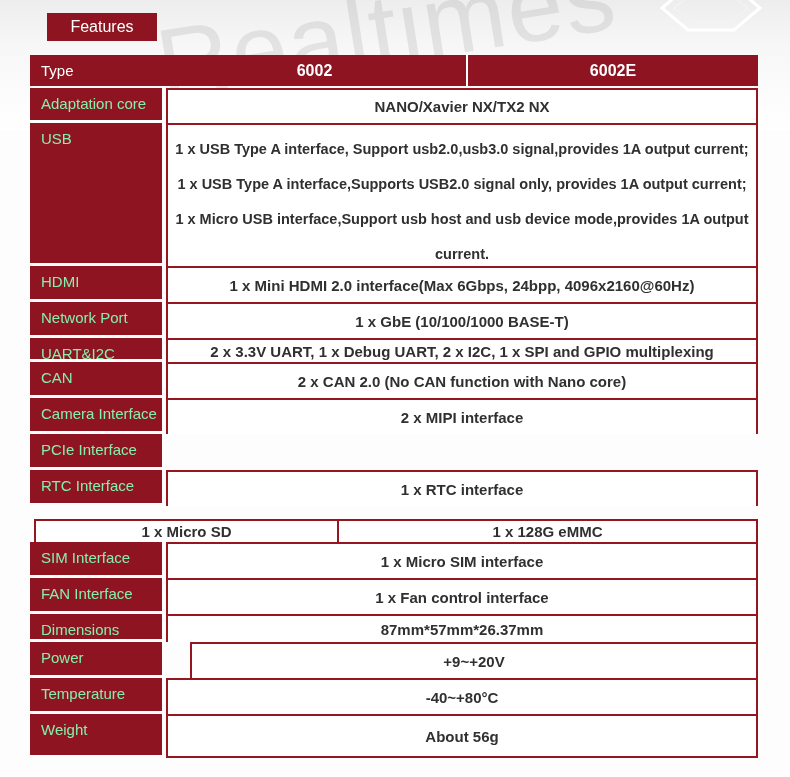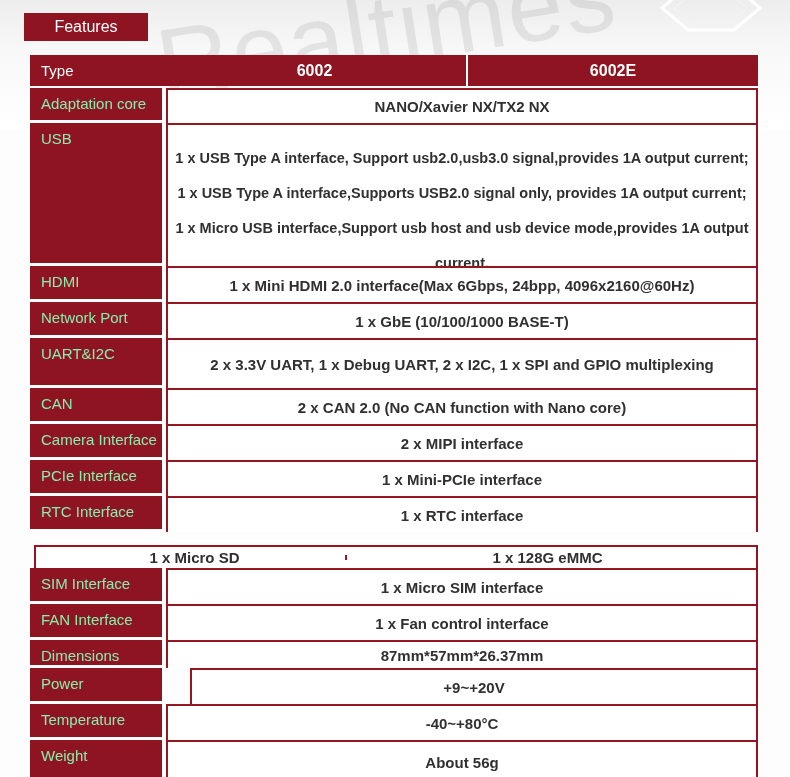--- a/index.html
+++ b/index.html
@@ -27,22 +27,22 @@
     font-weight:400;
     letter-spacing:2px;
     line-height:1.05;
   }
   .wm-top   { left:150px; top:14px;  font-size:100px; transform:rotate(-9deg);  transform-origin:0 0; opacity:.32; }
   .wm-mid   { left:165px; top:300px; font-size:112px; transform:rotate(-12deg); transform-origin:0 0; opacity:.38; }
   .wm-bot   { left:230px; top:658px; font-size:112px; transform:rotate(-16deg); transform-origin:0 0; opacity:.38; }
   .hex-logo { position:absolute; left:660px; top:-16px; pointer-events:none; }
 
   .features-badge {
-    position:absolute; left:24px; top:13px;
-    width:124px; height:28px;
+    position:absolute; left:47px; top:13px;
+    width:110px; height:28px;
     background:var(--red,#8d1420);
     color:#ffffff;
     font-size:16px;
     display:flex; align-items:center; justify-content:center;
   }
 
   .spec-table { position:absolute; left:30px; top:55px; width:728px; }
 
   .thead {
     display:flex; height:31px;
@@ -70,23 +70,23 @@
     margin-left:4px;
     background:#ffffff;
     border:2px solid var(--red-border,#96161f);
     border-bottom:none;
     color:var(--text,#303030);
     font-size:15px;
     font-weight:bold;
   }
   .trow:last-child .tval { border-bottom:2px solid var(--red-border,#96161f); }
   .tval.center { display:flex; align-items:center; justify-content:center; text-align:center; padding:0 6px; }
-  .tval.multiline { padding-top:16px; }
+  .tval.multiline { padding-top:7px; }
   .tval.multiline p { line-height:35px; text-align:center; font-size:14.5px; padding:0 4px; }
-  .tval.split { display:flex; padding:8px;margin-top:13px; }
+  .tval.split { display:flex; padding:0;margin-top:13px; }
   .tval.split .tcell { display:flex; align-items:center; justify-content:center; }
   .tval.split .tcell.c1 { flex:0 0 301px; }
   .tval.split .tcell.c2 { flex:1; }
   .tval.split .split-div { width:2px; background:var(--red-border,#96161f); }
 </style>
 </head>
 <body>
 
 <div class="page">
   <div class="top-shade"></div>
@@ -123,35 +123,34 @@
           </div>
         </div>
         <div class="trow" style="height: 36px;">
           <div class="tlabel">HDMI</div>
           <div class="tval center">1 x Mini HDMI 2.0 interface(Max 6Gbps, 24bpp, 4096x2160@60Hz)</div>
         </div>
         <div class="trow" style="height: 36px;">
           <div class="tlabel">Network Port</div>
           <div class="tval center">1 x GbE  (10/100/1000 BASE-T)</div>
         </div>
-        <div class="trow" style="height: 50px;">
+        <div class="trow" style="height: 24px;">
           <div class="tlabel">UART&amp;I2C</div>
           <div class="tval center">2 x 3.3V UART, 1 x Debug UART, 2 x I2C, 1 x SPI and GPIO multiplexing</div>
         </div>
         <div class="trow" style="height: 36px;">
           <div class="tlabel">CAN</div>
           <div class="tval center">2 x CAN 2.0  (No CAN function with Nano core)</div>
         </div>
         <div class="trow" style="height: 36px;">
           <div class="tlabel">Camera Interface</div>
           <div class="tval center">2 x MIPI interface</div>
         </div>
         <div class="trow" style="height: 36px;">
           <div class="tlabel">PCIe Interface</div>
-          <div class="tval center">1 x Mini-PCIe interface</div>
         </div>
         <div class="trow" style="height: 36px;">
           <div class="tlabel">RTC Interface</div>
           <div class="tval center">1 x RTC interface</div>
         </div>
         <div class="trow" style="height: 36px;">
           <div class="tval split">
             <div class="tcell c1">1 x Micro SD</div>
             <div class="split-div"></div>
             <div class="tcell c2">1 x 128G eMMC</div>

